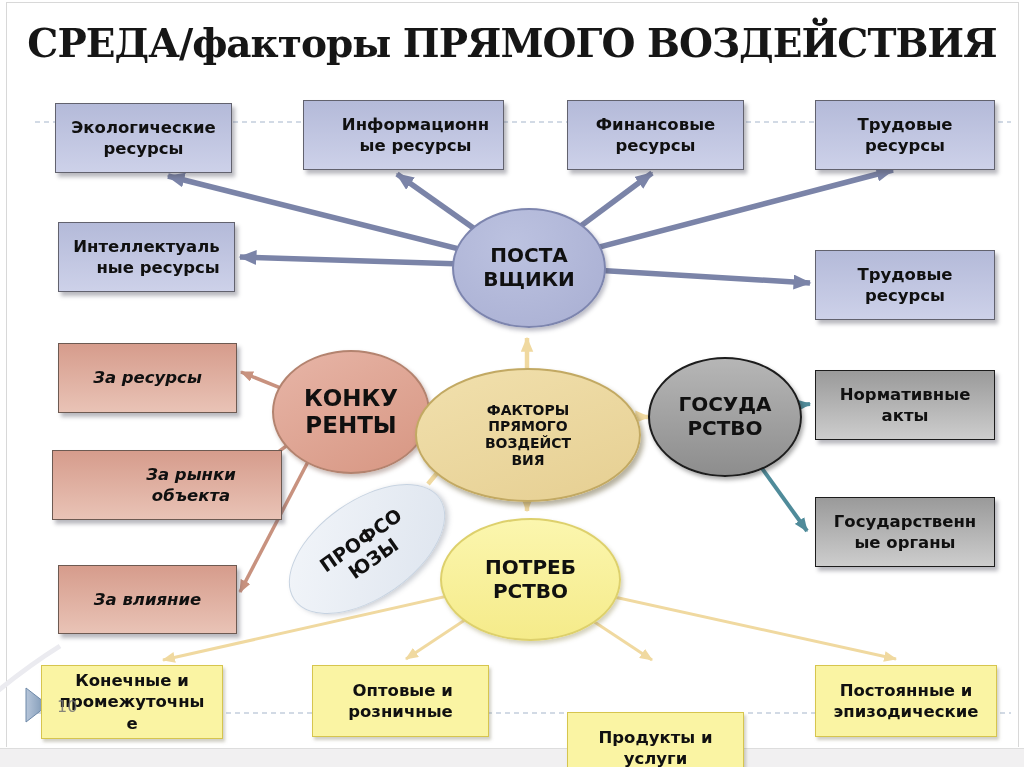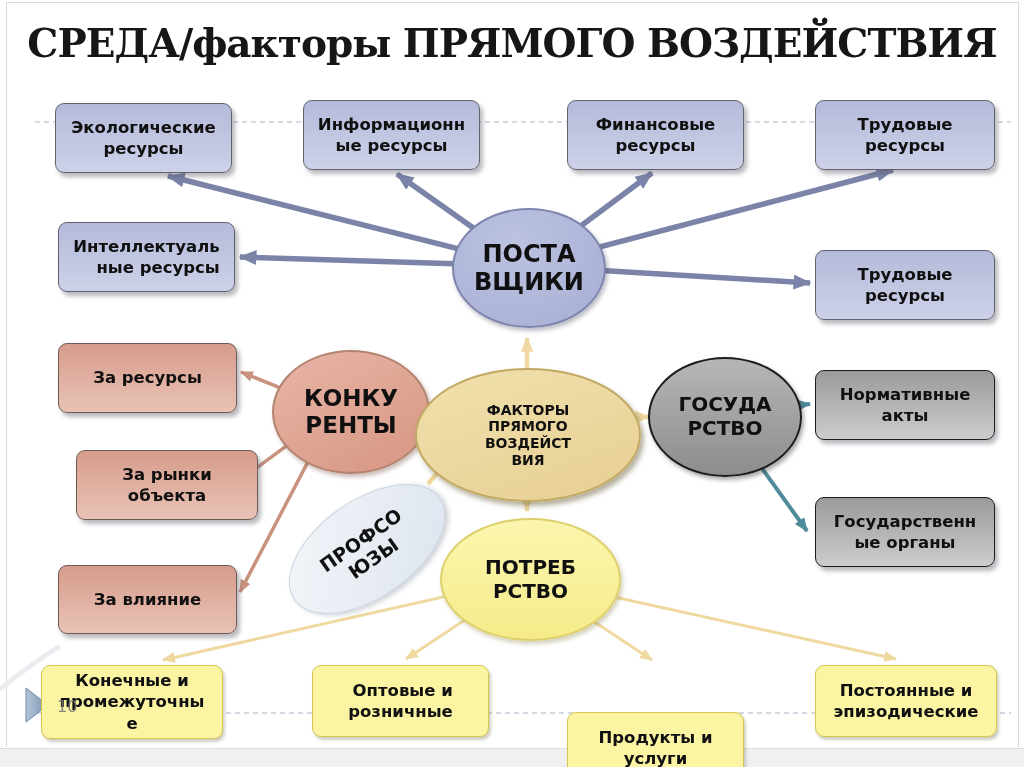--- a/index.html
+++ b/index.html
@@ -9,54 +9,54 @@
   }
   .frame{position:absolute;left:6px;top:2px;width:1011px;height:744px;
     border:1px solid #d8d8d8;border-bottom:none;pointer-events:none;}
   .bottom-strip{position:absolute;left:0;top:748px;width:1024px;height:19px;
     background:#f1f0f1;border-top:1px solid #dddddd;}
   .title{position:absolute;left:0;right:0;top:20px;margin:0;text-align:center;
     font-family:"DejaVu Serif","Liberation Serif",serif;font-weight:bold;
     font-size:39px;color:var(--title-color,#161616);letter-spacing:-1px;}
   svg.wires{position:absolute;left:0;top:0;z-index:1;}
   .node{position:absolute;z-index:2;display:flex;align-items:center;justify-content:center;
-    text-align:center;font-weight:bold;color:#101010;white-space:pre-line;border-radius:9px;}
+    text-align:center;font-weight:bold;color:#101010;white-space:pre-line;}
   .box{font-size:16.5px;line-height:1.28;box-shadow:3px 4px 4px rgba(80,80,95,.40);}
   .box.lav{background:linear-gradient(#b4bad9,#cdd1e9);border:1px solid #62626e;}
-  .box.pink{background:linear-gradient(#d69c8c,#e9c3b6);border:1px solid #6d5a52;}
+  .box.pink{background:linear-gradient(#d69c8c,#e9c3b6);border:1px solid #6d5a52;font-style:italic;}
   .box.gray{background:linear-gradient(#9a9a9a,#cdcdcd);border:1.5px solid #1c1c1c;}
   .box.yellow{background:#faf4a3;border:1px solid #d6c54e;box-shadow:2px 3px 3px rgba(120,118,90,.35);}
   .ell{border-radius:50%;line-height:1.18;}
-  #ell-suppliers{left:452px;top:208px;width:150px;height:116px;font-size:24px;
+  #ell-suppliers{left:452px;top:208px;width:150px;height:116px;font-size:20px;
     background:radial-gradient(ellipse at 40% 30%,#bcc2e0,#a8aed2);
     border:2px solid #7d85ae;box-shadow:2px 3px 4px rgba(60,60,90,.35);}
   #ell-factors{left:415px;top:368px;width:222px;height:130px;font-size:14px;
     background:linear-gradient(160deg,#f1e0ad,#e6cf92);
     border:2px solid #c2a963;box-shadow:3px 4px 5px rgba(90,80,40,.45);z-index:3;}
   #ell-competitors{left:272px;top:350px;width:154px;height:120px;font-size:23px;
     background:linear-gradient(150deg,#e7b5a7,#d79682);
     border:2px solid #b3836f;box-shadow:2px 3px 4px rgba(100,60,50,.35);}
   #ell-state{left:648px;top:357px;width:150px;height:116px;font-size:20px;
     background:linear-gradient(#b6b6b6,#8d8d8d);
     border:2px solid #1d1d1d;box-shadow:2px 3px 4px rgba(40,40,40,.40);}
   #ell-consumers{left:440px;top:518px;width:177px;height:119px;font-size:20px;
     background:linear-gradient(#fbf6ae,#f5eb8a);
     border:2px solid #ddd06c;box-shadow:2px 3px 4px rgba(130,120,60,.35);}
   #ell-unions{left:278px;top:500px;width:176px;height:96px;font-size:19px;
     background:linear-gradient(135deg,#f3f6fa,#dde4ee);
     border:1.5px solid #c6d2e0;box-shadow:2px 3px 5px rgba(90,100,120,.30);
     transform:rotate(-35deg);}
   #b-eco{left:55px;top:103px;width:175px;height:68px;}
-  #b-info{left:303px;top:100px;width:175px;height:68px;}
+  #b-info{left:303px;top:100px;width:175px;height:68px;padding-left:24px;}
   #b-fin{left:567px;top:100px;width:175px;height:68px;}
   #b-lab1{left:815px;top:100px;width:178px;height:68px;}
   #b-intel{left:58px;top:222px;width:175px;height:68px;text-align:right;}
   #b-lab2{left:815px;top:250px;width:178px;height:68px;}
   #b-res{left:58px;top:343px;width:177px;height:68px;}
-  #b-mark{left:76px;top:450px;width:180px;height:68px;}
+  #b-mark{left:52px;top:450px;width:180px;height:68px;padding-left:48px;}
   #b-infl{left:58px;top:565px;width:177px;height:67px;}
   #b-acts{left:815px;top:370px;width:178px;height:68px;}
   #b-org{left:815px;top:497px;width:178px;height:68px;}
   #b-final{left:41px;top:665px;width:180px;height:72px;}
   #b-whole{left:312px;top:665px;width:175px;height:70px;text-align:right;}
   #b-prod{left:567px;top:665px;width:175px;height:70px;margin-top:47px;}
   #b-reg{left:815px;top:665px;width:180px;height:70px;}
   .page-num{position:absolute;left:57px;top:697px;z-index:4;font-size:16px;
     color:#737373;opacity:.85;font-weight:400;}
   .ln-slate{stroke:var(--arrow-slate,#7b84a8);stroke-width:5.5;}

